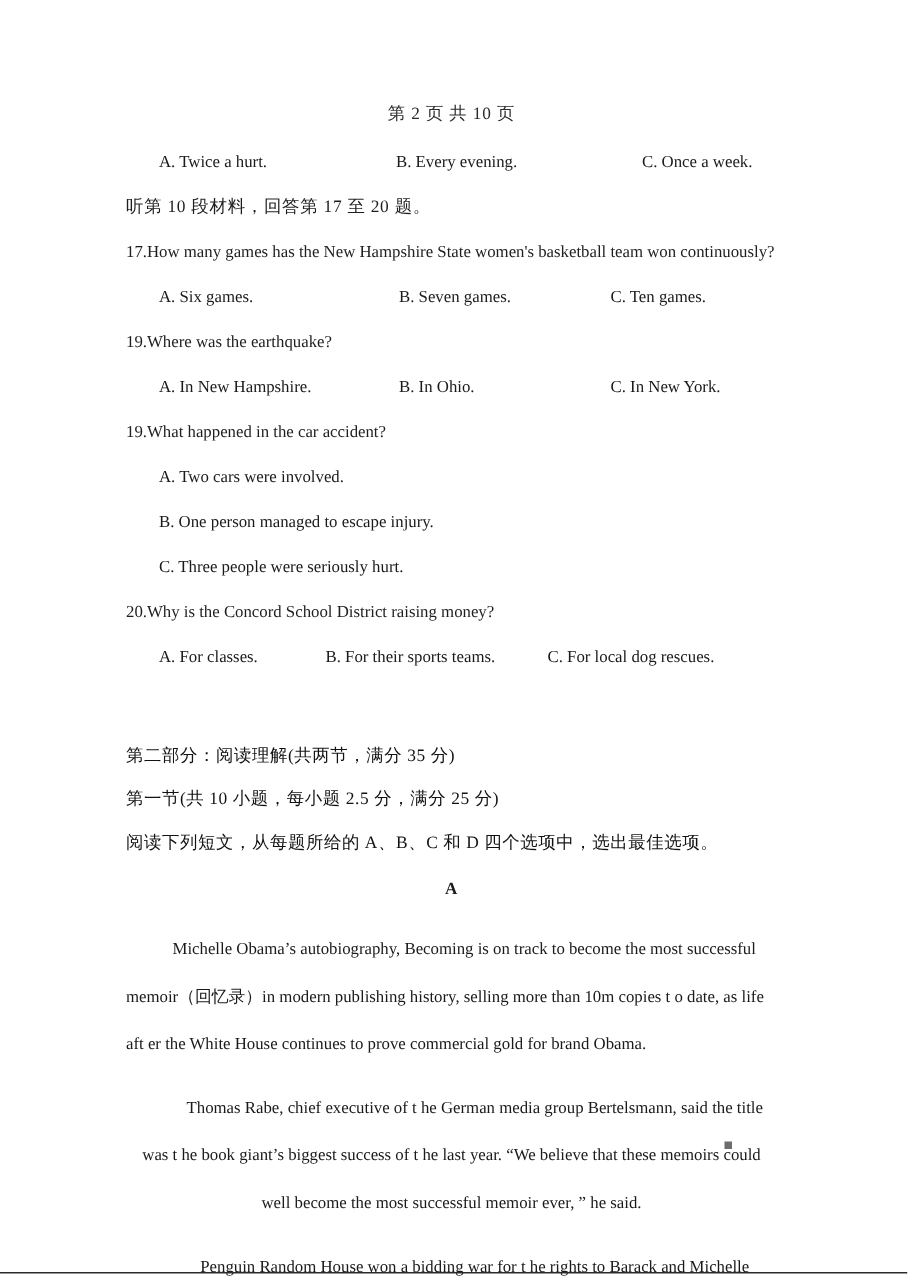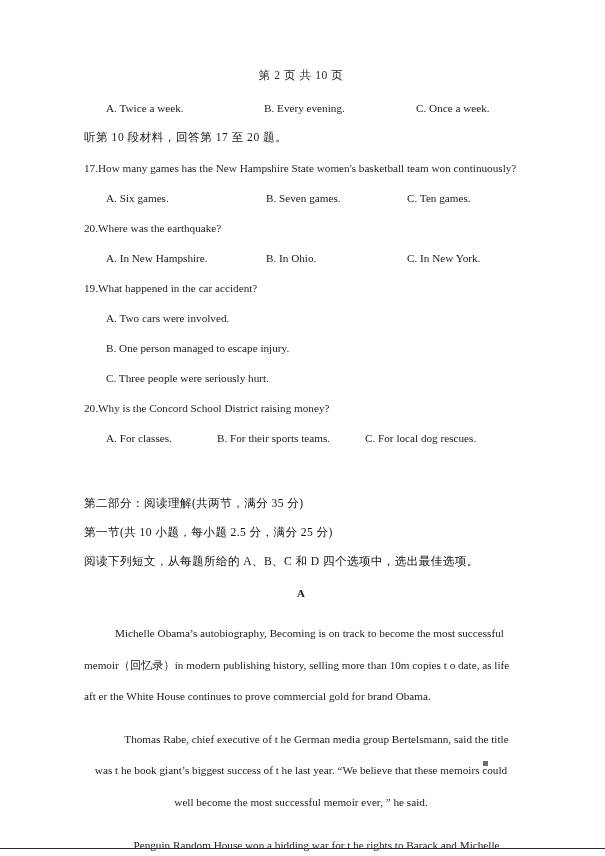--- a/index.html
+++ b/index.html
@@ -59,21 +59,21 @@
     line-height: 30px;
     font-size: 11.2px;
   }
   .opt {
     position: absolute;
     top: 0;
     white-space: nowrap;
   }
   .opt-a { left: 22px; }
   .opt-b { left: 180px; }
-  .opt-c { left: 332px; }
+  .opt-c { left: 344px; }
 
   
   .opt-row.cols-b  .opt-b { left: 182px; text-align: center; }
   .opt-row.cols-b  .opt-c { left: 323px; }
   .opt-row.cols-c  .opt-b { left: 133px; }
   .opt-row.cols-c  .opt-c { left: 257px; margin-left: 24px; }
 
   
   .opt-stack {
     font-size: 11.2px;
@@ -135,35 +135,35 @@
 </head>
 <body>
 
 <div class="page">
 
   <div class="content">
 
     <div class="page-header">第 2 页 共 10 页</div>
 
     <div class="opt-row">
-      <span class="opt opt-a">A. Twice a week.</span>
+      <span class="opt opt-a">A. Twice a hurt.</span>
       <span class="opt opt-b">B. Every evening.</span>
       <span class="opt opt-c">C. Once a week.</span>
     </div>
 
     <div class="cn-line">听第 10 段材料，回答第 17 至 20 题。</div>
 
     <div class="q-stem">17.How many games has the New Hampshire State women's basketball team won continuously?</div>
     <div class="opt-row cols-b">
       <span class="opt opt-a">A. Six games.</span>
       <span class="opt opt-b">B. Seven games.</span>
       <span class="opt opt-c">C. Ten games.</span>
     </div>
 
-    <div class="q-stem">20.Where was the earthquake?</div>
+    <div class="q-stem">19.Where was the earthquake?</div>
     <div class="opt-row cols-b">
       <span class="opt opt-a">A. In New Hampshire.</span>
       <span class="opt opt-b">B. In Ohio.</span>
       <span class="opt opt-c">C. In New York.</span>
     </div>
 
     <div class="q-stem">19.What happened in the car accident?</div>
     <div class="opt-stack">A. Two cars were involved.</div>
     <div class="opt-stack">B. One person managed to escape injury.</div>
     <div class="opt-stack">C. Three people were seriously hurt.</div>

